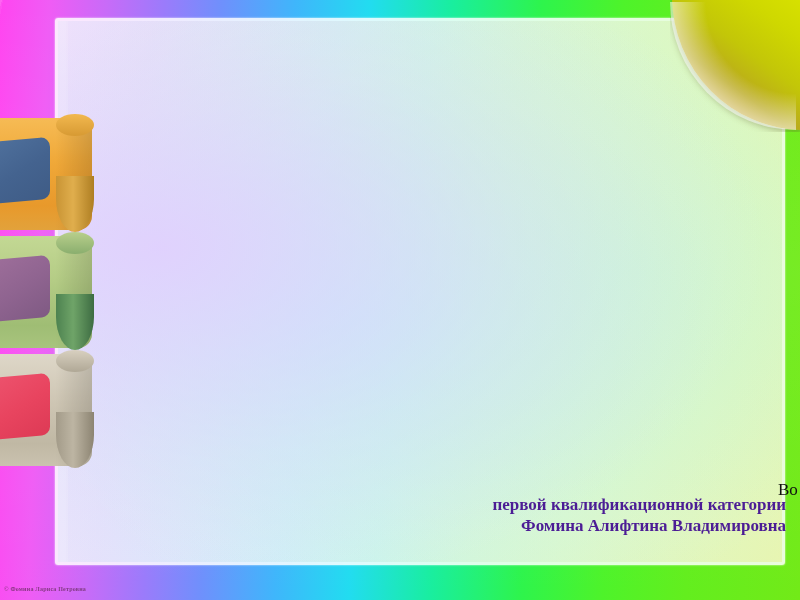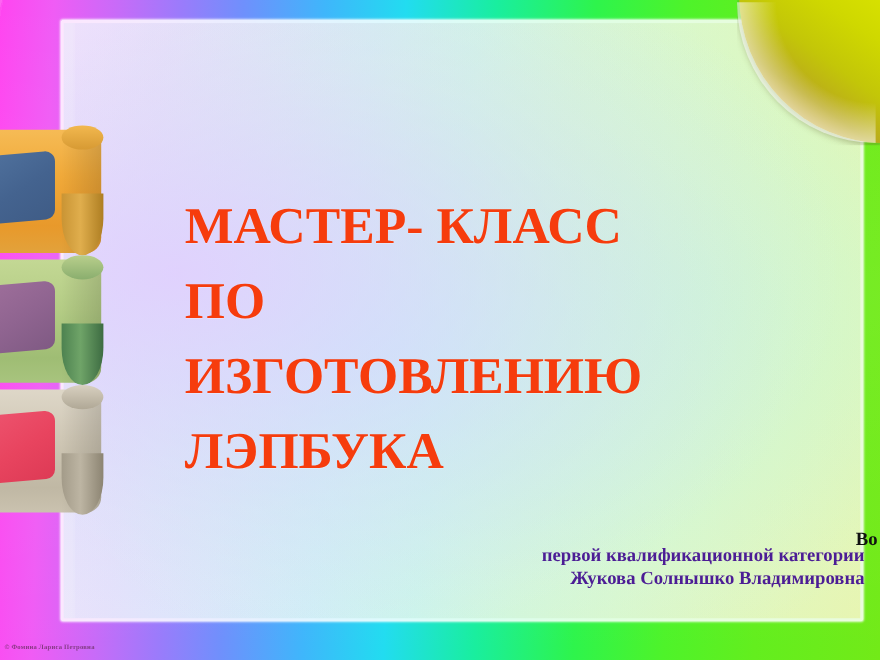--- a/index.html
+++ b/index.html
@@ -208,21 +208,21 @@
     line-height:21px;
   }
   .subtitle .line { display:block; white-space:nowrap; }
 
   
   .overflow-word {
     position:absolute;
     left:778px; top:479px;
     color:#111111;
     font-family:"Liberation Serif", serif;
-    font-weight:bold;
+    font-weight:normal;
     font-size:17px;
     line-height:21px;
     white-space:nowrap;
   }
 
   
   .watermark {
     position:absolute;
     left:4px; bottom:8px;
     color:#6b2f63;
@@ -273,27 +273,23 @@
     <div class="ribbon r3">
       <div class="sheet"></div>
       <div class="inner"></div>
       <div class="shade"></div>
       <div class="roll"></div>
       <div class="roll-top"></div>
     </div>
 
   </div>
 
-  <div class="title">МАСТЕР- КЛАСС
-ПО
-ИЗГОТОВЛЕНИЮ
-ЛЭПБУКА</div>
 
   <div class="overflow-word">Во</div>
 
   <div class="subtitle">
     <span class="line">первой квалификационной категории</span>
-    <span class="line">Жукова Солнышко Владимировна</span>
+    <span class="line">Фомина Алифтина Владимировна</span>
   </div>
 
   <div class="watermark">© Фомина Лариса Петровна</div>
 
 </div>
 
 </body></html>

